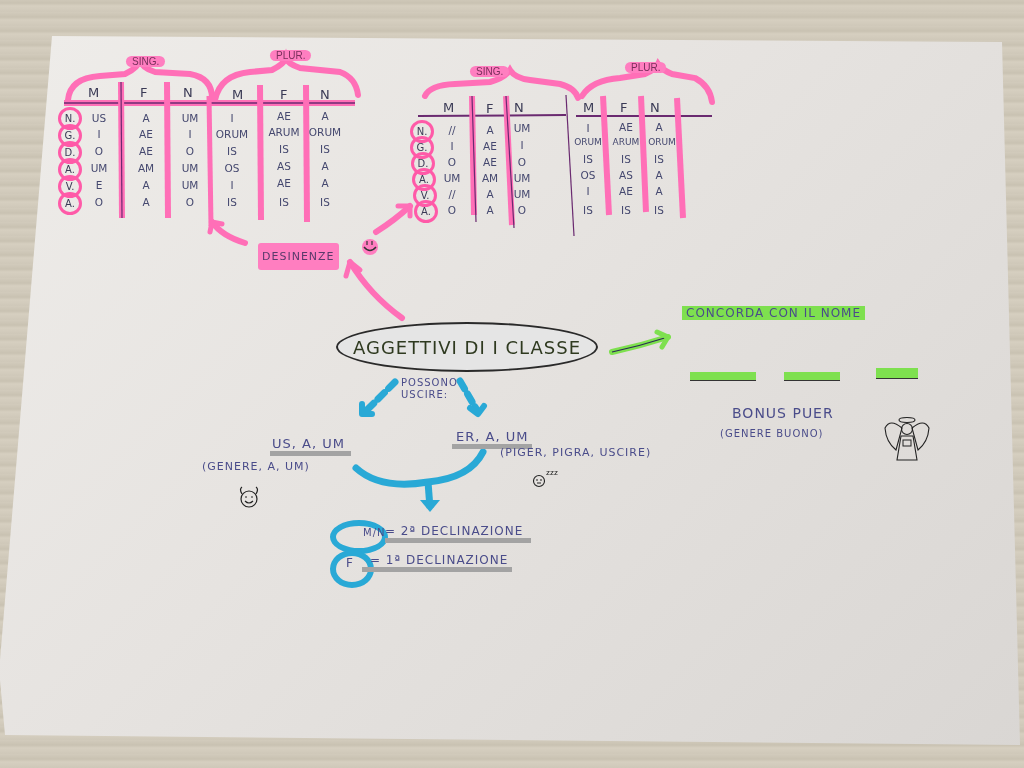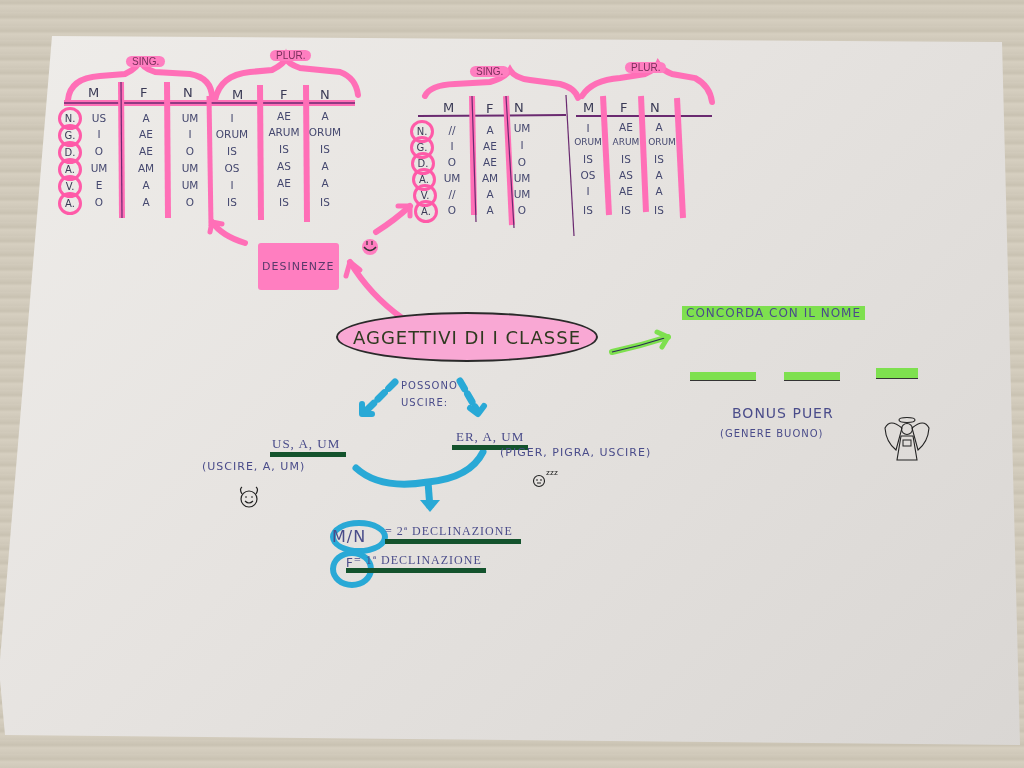--- a/index.html
+++ b/index.html
@@ -17,27 +17,27 @@
   .abs { position:absolute; }
   svg.overlay { position:absolute; left:0; top:0; }
   .hdr { position:absolute; font-size:13px; color:#3a3a55; font-family:"DejaVu Sans", sans-serif; }
   .cell { position:absolute; font-size:10.5px; color:#45486f; font-family:"DejaVu Sans", sans-serif; text-align:center; width:44px; }
   .caselbl { position:absolute; font-size:10px; color:#3a3a55; width:18px; height:17px; line-height:17px; text-align:center;
     border:3px solid #ff5aa8; border-radius:50%; background:transparent; font-family:"DejaVu Sans", sans-serif; }
   .hl-pink { background:#ff7ec0; }
   .sing-title { position:absolute; font-size:10px; color:#7a2f5b; background:#ff7ec0; padding:0 6px; border-radius:6px; }
 
   .central {
-    position:absolute; left:336px; top:312px; width:258px; height:46px;
-    background:#f9a8d4; border:2px solid #2a2a2a; border-radius:50%;
+    position:absolute; left:336px; top:322px; width:258px; height:46px;
+    background:#e5e5e5; border:2px solid #2a2a2a; border-radius:50%;
     display:flex; align-items:center; justify-content:center;
     font-size:18px; color:#2f3a20; font-family:"DejaVu Sans", sans-serif; letter-spacing:1px;
   }
   .green-hl { background:#7ee04f; padding:0 4px; }
-  .blue-ul { border-bottom:5px solid #14532d;font-family:Liberation Serif, serif; }
+  .blue-ul { border-bottom:5px solid #a3a3a3; }
   .circle-blue { position:absolute; border:6px solid #29a9d6; border-radius:50%; }
 </style>
 </head>
 <body>
 
 <div class="paper"></div>
 
 <svg class="overlay" width="1024" height="768">
 
   <path d="M68 100 Q70 78 100 76 L125 74 Q138 68 140 60 Q142 68 155 72 L190 74 Q212 78 212 98" stroke="#ff6fb7" stroke-width="6" fill="none" stroke-linecap="round"></path>
@@ -201,62 +201,62 @@
   <span class="cell" style="left:637px;top:185px;">A</span>
 
   <span class="cell" style="left:430px;top:204px;">O</span>
   <span class="cell" style="left:468px;top:204px;">A</span>
   <span class="cell" style="left:500px;top:204px;">O</span>
   <span class="cell" style="left:566px;top:204px;">IS</span>
   <span class="cell" style="left:604px;top:204px;">IS</span>
   <span class="cell" style="left:637px;top:204px;">IS</span>
 </div>
 
-<span class="abs ink hl-pink" style="left:258px;top:243px;font-size:11px;padding:17px 4px;color:#5a3a6a;border-radius:3px;">DESINENZE</span>
+<span class="abs ink hl-pink" style="left:258px;top:243px;font-size:11px;padding:7px 4px;color:#5a3a6a;border-radius:3px;">DESINENZE</span>
 <svg class="abs" style="left:360px;top:236px;" width="20" height="20">
   <circle cx="10" cy="11" r="8" fill="#ff7ec0"></circle>
   <line x1="7" y1="5" x2="7" y2="9" stroke="#333" stroke-width="1.2"></line>
   <line x1="12" y1="5" x2="12" y2="9" stroke="#333" stroke-width="1.2"></line>
   <path d="M4 11 Q10 18 16 11" stroke="#333" stroke-width="1.3" fill="none"></path>
 </svg>
 
 <div class="central">
   <span>AGGETTIVI DI I CLASSE</span>
 </div>
 
-<div class="abs ink" style="left:401px;top:377px;font-size:10px;line-height:17px;width:60px;">
+<div class="abs ink" style="left:401px;top:377px;font-size:10px;line-height:12px;width:60px;">
   <span>POSSONO USCIRE:</span>
 </div>
 
 <span class="abs ink blue-ul" style="left:270px;top:436px;font-size:13px;padding:0 6px 0 2px;">US, A, UM</span>
-<span class="abs ink" style="left:202px;top:460px;font-size:11px;">(USCIRE, A, UM)</span>
+<span class="abs ink" style="left:202px;top:460px;font-size:11px;">(GENERE, A, UM)</span>
 <svg class="abs" style="left:236px;top:484px;" width="26" height="26">
   <circle cx="13" cy="15" r="8" fill="none" stroke="#222" stroke-width="1.2"></circle>
   <path d="M6 10 Q3 5 6 3 M20 10 Q23 5 20 3" stroke="#222" stroke-width="1.2" fill="none"></path>
   <path d="M9 17 Q13 21 17 17" stroke="#222" stroke-width="1.1" fill="none"></path>
   <line x1="9" y1="13" x2="11" y2="13" stroke="#222"></line>
   <line x1="15" y1="13" x2="17" y2="13" stroke="#222"></line>
 </svg>
 
 <span class="abs ink blue-ul" style="left:452px;top:429px;font-size:13px;padding:0 4px;">ER, A, UM</span>
 <span class="abs ink" style="left:500px;top:446px;font-size:11px;">(PIGER, PIGRA, USCIRE)</span>
 <svg class="abs" style="left:532px;top:474px;" width="14" height="14">
   <circle cx="7" cy="7" r="5.5" fill="none" stroke="#222" stroke-width="1.1"></circle>
   <line x1="4" y1="6" x2="6" y2="6" stroke="#222"></line>
   <line x1="8" y1="6" x2="10" y2="6" stroke="#222"></line>
   <line x1="5" y1="9" x2="9" y2="9" stroke="#222"></line>
 </svg>
 <span class="abs" style="left:546px;top:468px;font-size:8px;color:#222;">zzz</span>
 
 <div class="circle-blue" style="left:330px;top:520px;width:46px;height:22px;"></div>
 <div class="circle-blue" style="left:330px;top:550px;width:32px;height:26px;"></div>
-<span class="abs ink" style="left:332px;top:527px;font-size:16px;">M/N</span>
+<span class="abs ink" style="left:363px;top:527px;font-size:10px;">M/N</span>
 <span class="abs ink blue-ul" style="left:385px;top:524px;font-size:12px;padding:0 8px 0 0;text-align:right;">= 2ª DECLINAZIONE</span>
 <span class="abs ink" style="left:346px;top:556px;font-size:12px;">F</span>
-<span class="abs ink blue-ul" style="left:346px;top:553px;font-size:12px;padding:0 4px 0 8px;">= 1ª DECLINAZIONE</span>
+<span class="abs ink blue-ul" style="left:362px;top:553px;font-size:12px;padding:0 4px 0 8px;">= 1ª DECLINAZIONE</span>
 
 <div class="abs ink" style="left:682px;top:302px;font-size:12px;line-height:22px;">
   <div><span class="green-hl">CONCORDA CON IL NOME</span></div>
 </div>
 <div class="abs" style="left:690px;top:372px;width:66px;height:8px;background:#7ee04f;border-bottom:1px solid #333;"></div>
 <div class="abs" style="left:784px;top:372px;width:56px;height:8px;background:#7ee04f;border-bottom:1px solid #333;"></div>
 <div class="abs" style="left:876px;top:368px;width:42px;height:10px;background:#7ee04f;border-bottom:1px solid #333;"></div>
 
 <span class="abs ink" style="left:732px;top:405px;font-size:14px;">BONUS PUER</span>
 <span class="abs ink" style="left:720px;top:428px;font-size:10px;">(GENERE BUONO)</span>

